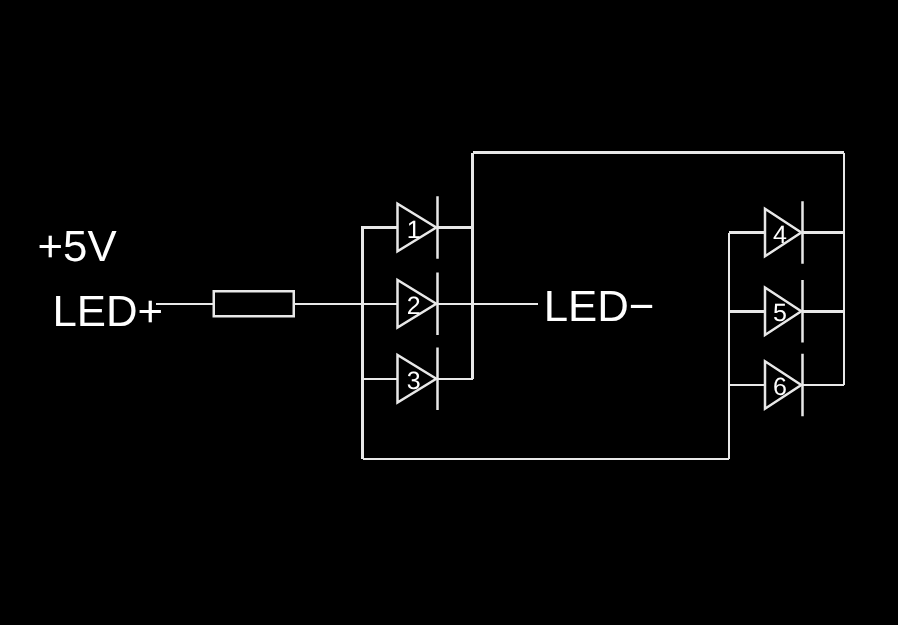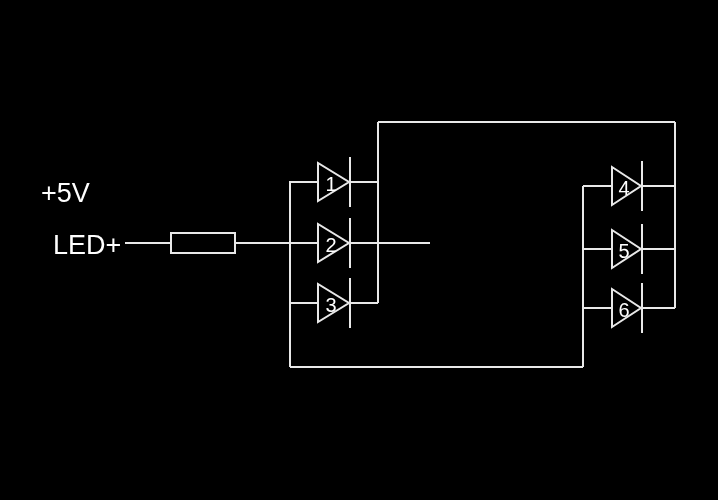--- a/index.html
+++ b/index.html
@@ -49,25 +49,24 @@
     fill: #ffffff;
     font-family: "Liberation Sans", sans-serif;
     font-size: 20px;
     text-anchor: middle;
     dominant-baseline: central;
   }
   .net-label {
     position: absolute;
     color: #ffffff;
     font-family: "Liberation Sans", sans-serif;
-    font-size: 27px;
+    font-size: 35px;
     line-height: 1;
     white-space: pre;
     letter-spacing: 0px;
-    margin-left: 11px;
   }
 </style>
 </head>
 <body>
 
 <div id="canvas">
 
   <svg id="schematic" viewBox="0 0 718 500">
 
     <g>
@@ -147,14 +146,15 @@
     </g>
 
     <path class="wire" d="M290,367 L583,367"></path>
 
   </svg>
 
   <div class="net-label" style="left:30px; top:180px;">+5V</div>
 
   <div class="net-label" style="left:42px; top:232px;">LED+</div>
 
+  <div class="net-label" style="left:435px; top:228px;">LED−</div>
 
 </div>
 
 </body></html>

